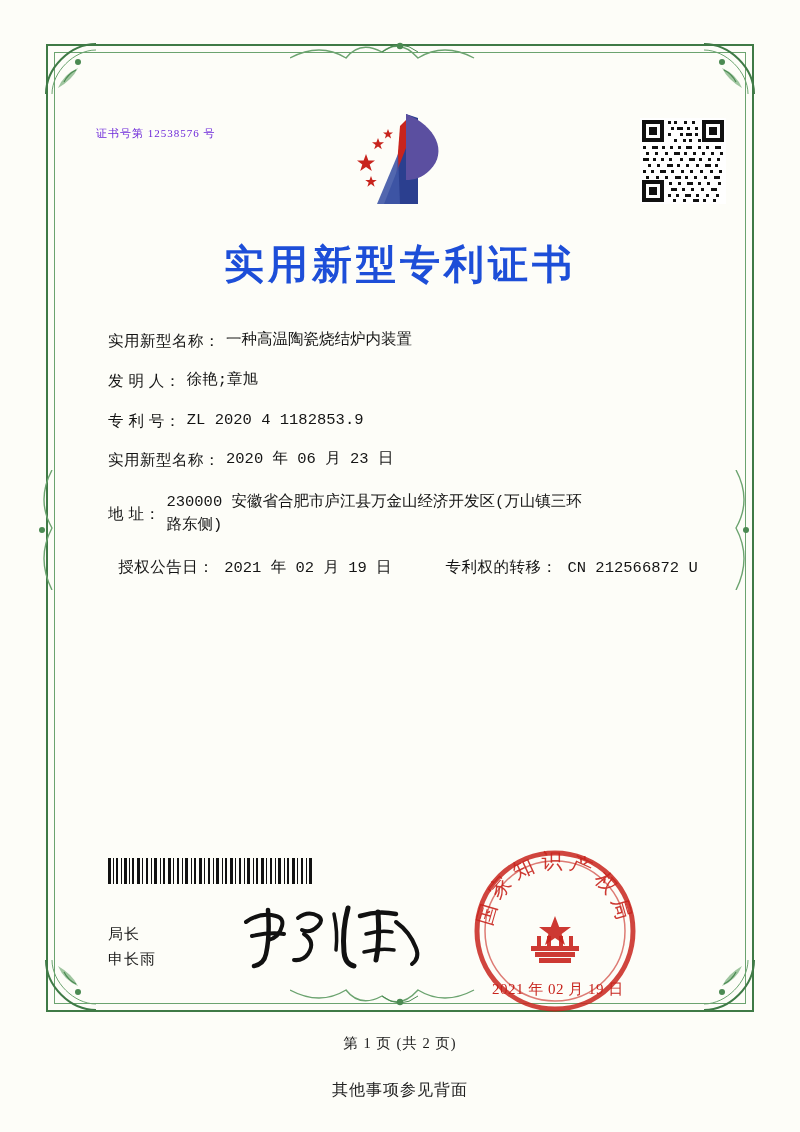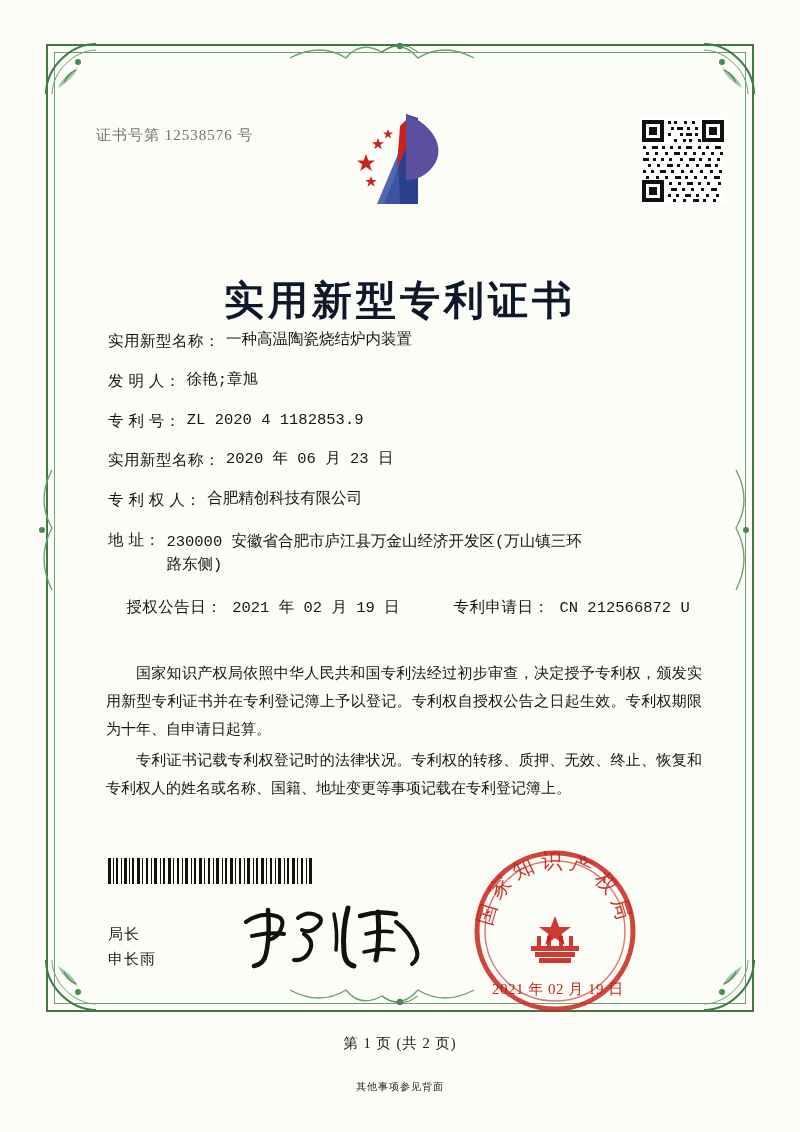--- a/index.html
+++ b/index.html
@@ -62,23 +62,23 @@
   .edge-top  { left: 290px; top: 36px; }
   .edge-bot  { left: 290px; top: 978px; transform: scaleY(-1); }
   .edge-left { left: 30px; top: 470px; }
   .edge-right{ left: 728px; top: 470px; transform: scaleX(-1); }
 
   
   .cert-no {
     position: absolute;
     left: 96px;
     top: 126px;
-    font-size: 15px;
+    font-size: 11px;
     letter-spacing: 1px;
-    color: #737373;
+    color: #6d28d9;
     white-space: nowrap;
   }
   .logo {
     position: absolute;
     left: 344px;
     top: 108px;
     width: 120px;
     height: 108px;
   }
   .qr {
@@ -93,37 +93,36 @@
   .title {
     position: absolute;
     left: 0;
     top: 237px;
     width: 800px;
     text-align: center;
     font-size: 40px;
     font-weight: bold;
     letter-spacing: 4px;
     font-family: "Liberation Serif", "DejaVu Serif", serif;
-    color: #0f172a;
-    margin-top: 36px;
+    color: #1d4ed8;
   }
 
   
   .fields {
     position: absolute;
     left: 108px;
     top: 332px;
     width: 600px;
     font-size: 15.5px;
     line-height: 1.15;
     color: #141414;
   }
   .field {
     display: flex;
-    align-items: flex-start;
+    align-items: center;
     margin-bottom: 22px;
     white-space: nowrap;
   }
   .field .lbl {
     flex: 0 0 auto;
     letter-spacing: 0.5px;
   }
   .field .val {
     flex: 0 1 auto;
     margin-left: 6px;
@@ -202,21 +201,21 @@
     text-align: center;
     font-size: 14.5px;
     letter-spacing: 1px;
   }
   .footnote {
     position: absolute;
     left: 0;
     top: 1080px;
     width: 800px;
     text-align: center;
-    font-size: 10px;
+    font-size: 16px;
     letter-spacing: 1px;
     color: #222;
   }
 </style>
 </head>
 <body>
 
 <div class="page">
 
   <div class="border-outer"></div>
@@ -423,44 +422,36 @@
       <span class="val">徐艳;章旭</span>
     </div>
     <div class="field">
       <span class="lbl">专 利 号：</span>
       <span class="val">ZL 2020 4 1182853.9</span>
     </div>
     <div class="field">
       <span class="lbl">实用新型名称：</span>
       <span class="val">2020 年 06 月 23 日</span>
     </div>
-    <div class="field">
-      <span class="lbl">专 利 权 人：</span>
-      <span class="val">合肥精创科技有限公司</span>
-    </div>
     <div class="field addr">
       <span class="lbl">地 址：</span>
       <span class="val">230000  安徽省合肥市庐江县万金山经济开发区(万山镇三环路东侧)</span>
     </div>
     <div class="field row-split">
       <span>
         <span class="lbl">授权公告日：</span>
         <span class="val">2021 年 02 月 19 日</span>
       </span>
       <span class="second">
-        <span class="lbl">专利申请日：</span>
+        <span class="lbl">专利权的转移：</span>
         <span class="val">CN 212566872 U</span>
       </span>
     </div>
   </div>
 
-  <div class="paras">
-    <p>国家知识产权局依照中华人民共和国专利法经过初步审查，决定授予专利权，颁发实用新型专利证书并在专利登记簿上予以登记。专利权自授权公告之日起生效。专利权期限为十年、自申请日起算。</p>
-    <p>专利证书记载专利权登记时的法律状况。专利权的转移、质押、无效、终止、恢复和专利权人的姓名或名称、国籍、地址变更等事项记载在专利登记簿上。</p>
-  </div>
 
   <div class="barcode">
     <svg width="206" height="26" viewBox="0 0 206 26" shape-rendering="crispEdges">
       <rect width="206" height="26" fill="#fdfdf8"></rect>
       <g fill="#111">
         <rect x="0" y="0" width="3" height="26"></rect>
           <rect x="5" y="0" width="1" height="26"></rect>
           <rect x="8" y="0" width="2" height="26"></rect>
         <rect x="13" y="0" width="1" height="26"></rect>
           <rect x="16" y="0" width="3" height="26"></rect>

